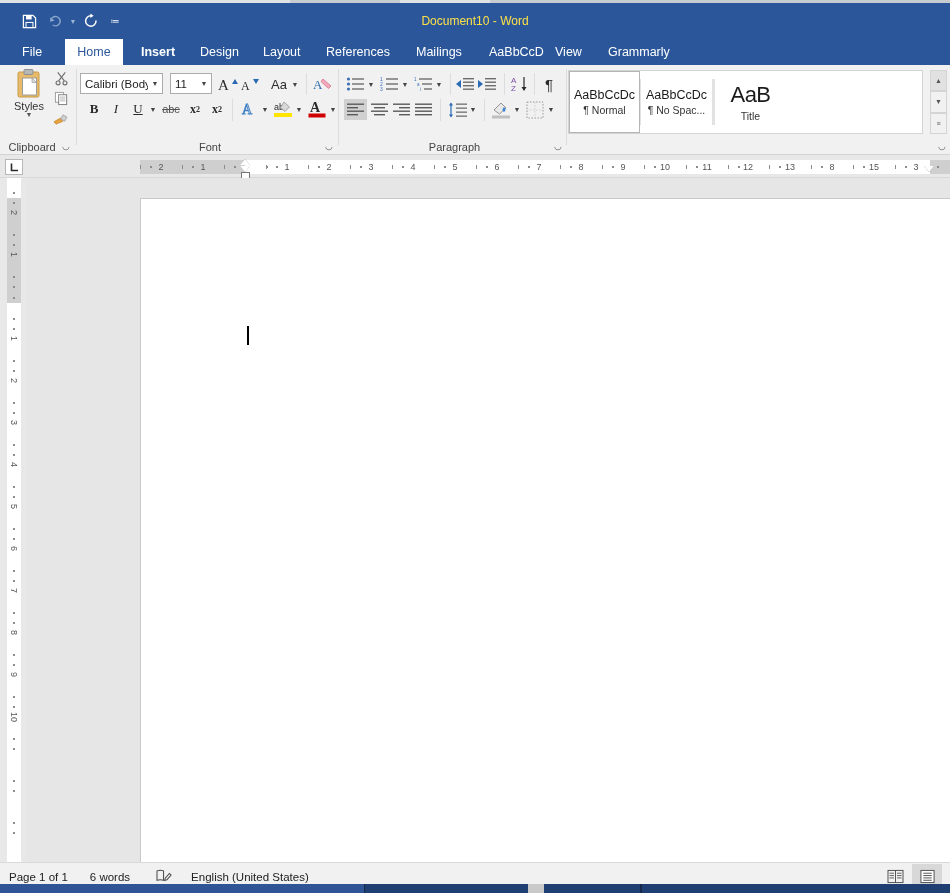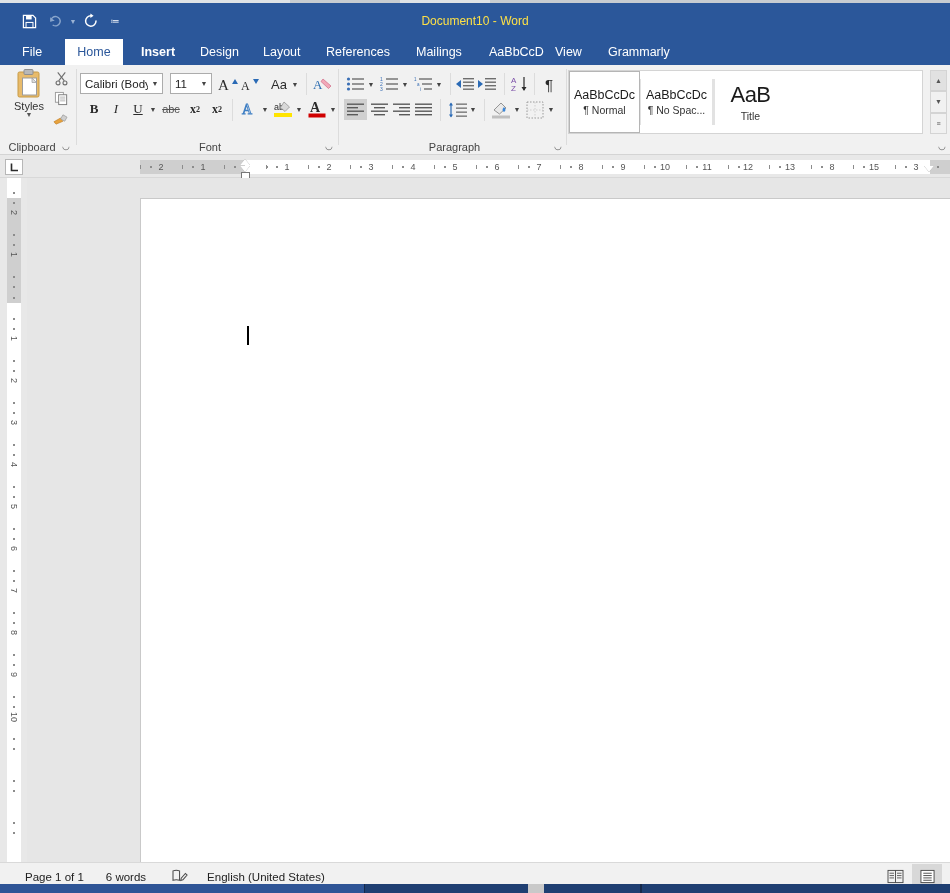--- a/index.html
+++ b/index.html
@@ -676,21 +676,21 @@
     <div class="vdot" style="top:654px;"></div>
   </div>
 
   <div class="canvas">
     <div class="page">
       <div class="caret-doc"></div>
     </div>
   </div>
 
   <div class="statusbar">
-    <span class="sb-item" style="margin-left:25px;">Page 1 of 1</span>
+    <span class="sb-item" style="margin-left:9px;">Page 1 of 1</span>
     <span class="sb-item" style="margin-left:22px;">6 words</span>
     <span style="margin-left:26px;display:flex;align-items:center;">
       <svg width="17" height="15" viewBox="0 0 18 16">
         <path d="M1 2 q3.5 -1.2 7 0 v10 q-3.5 -1.2 -7 0 z" fill="none" stroke="#4a4a4a" stroke-width="1.1"></path>
         <path d="M11.5 11.5 L16 6.5 L14.2 4.8 L9.8 9.8 L9.2 12.2 Z" fill="none" stroke="#4a4a4a" stroke-width="1.1"></path>
       </svg>
     </span>
     <span class="sb-item" style="margin-left:18px;">English (United States)</span>
 
     <span style="flex:1;"></span>

